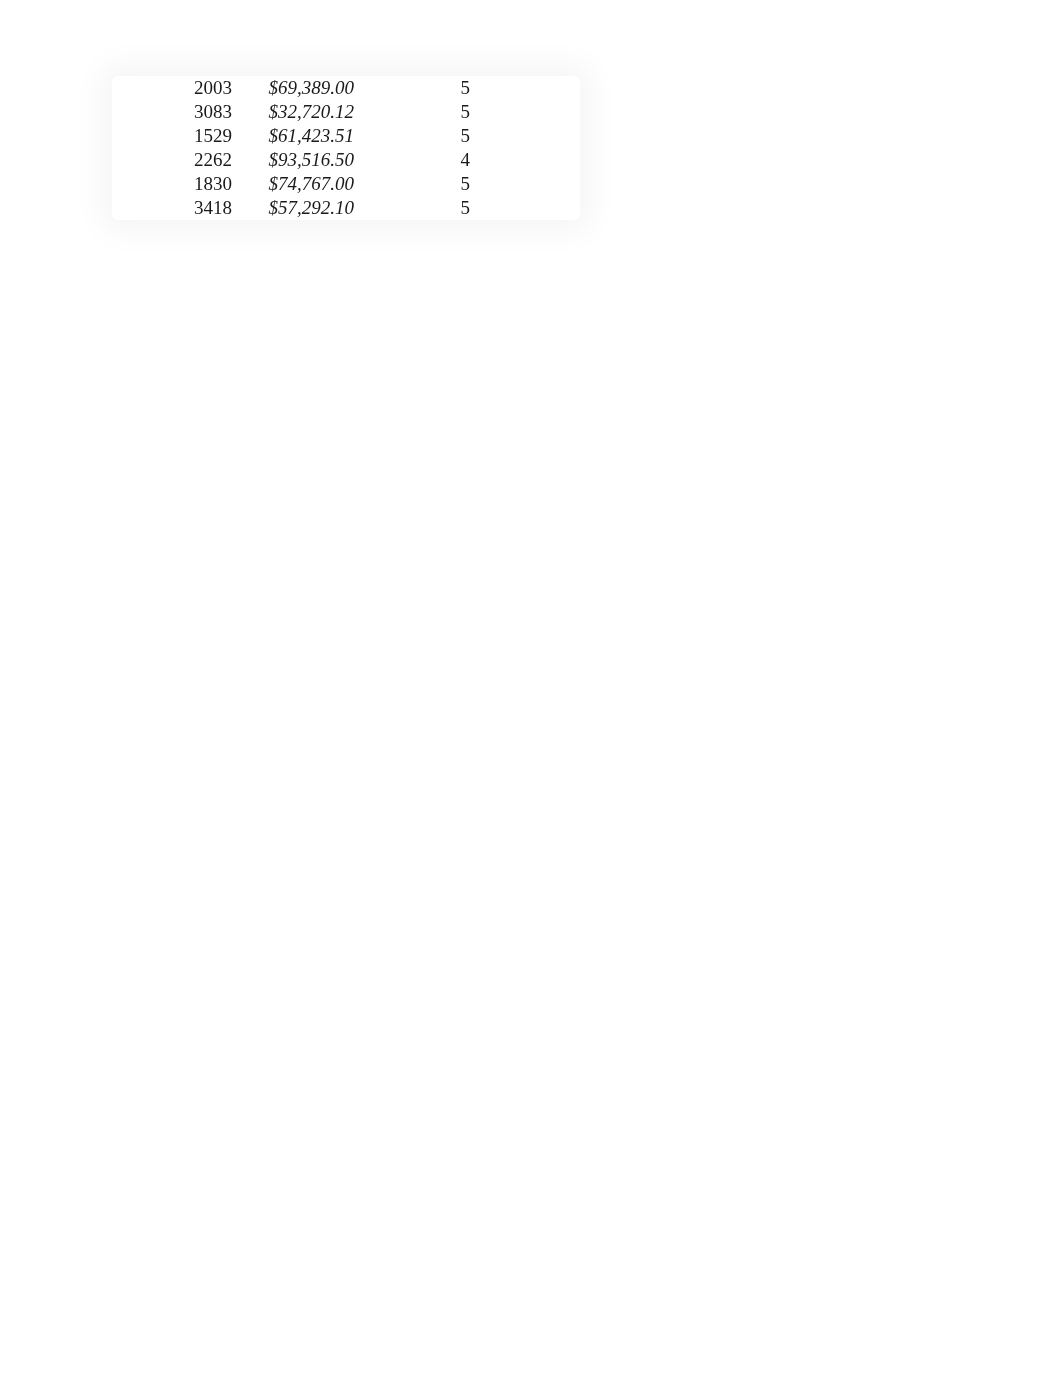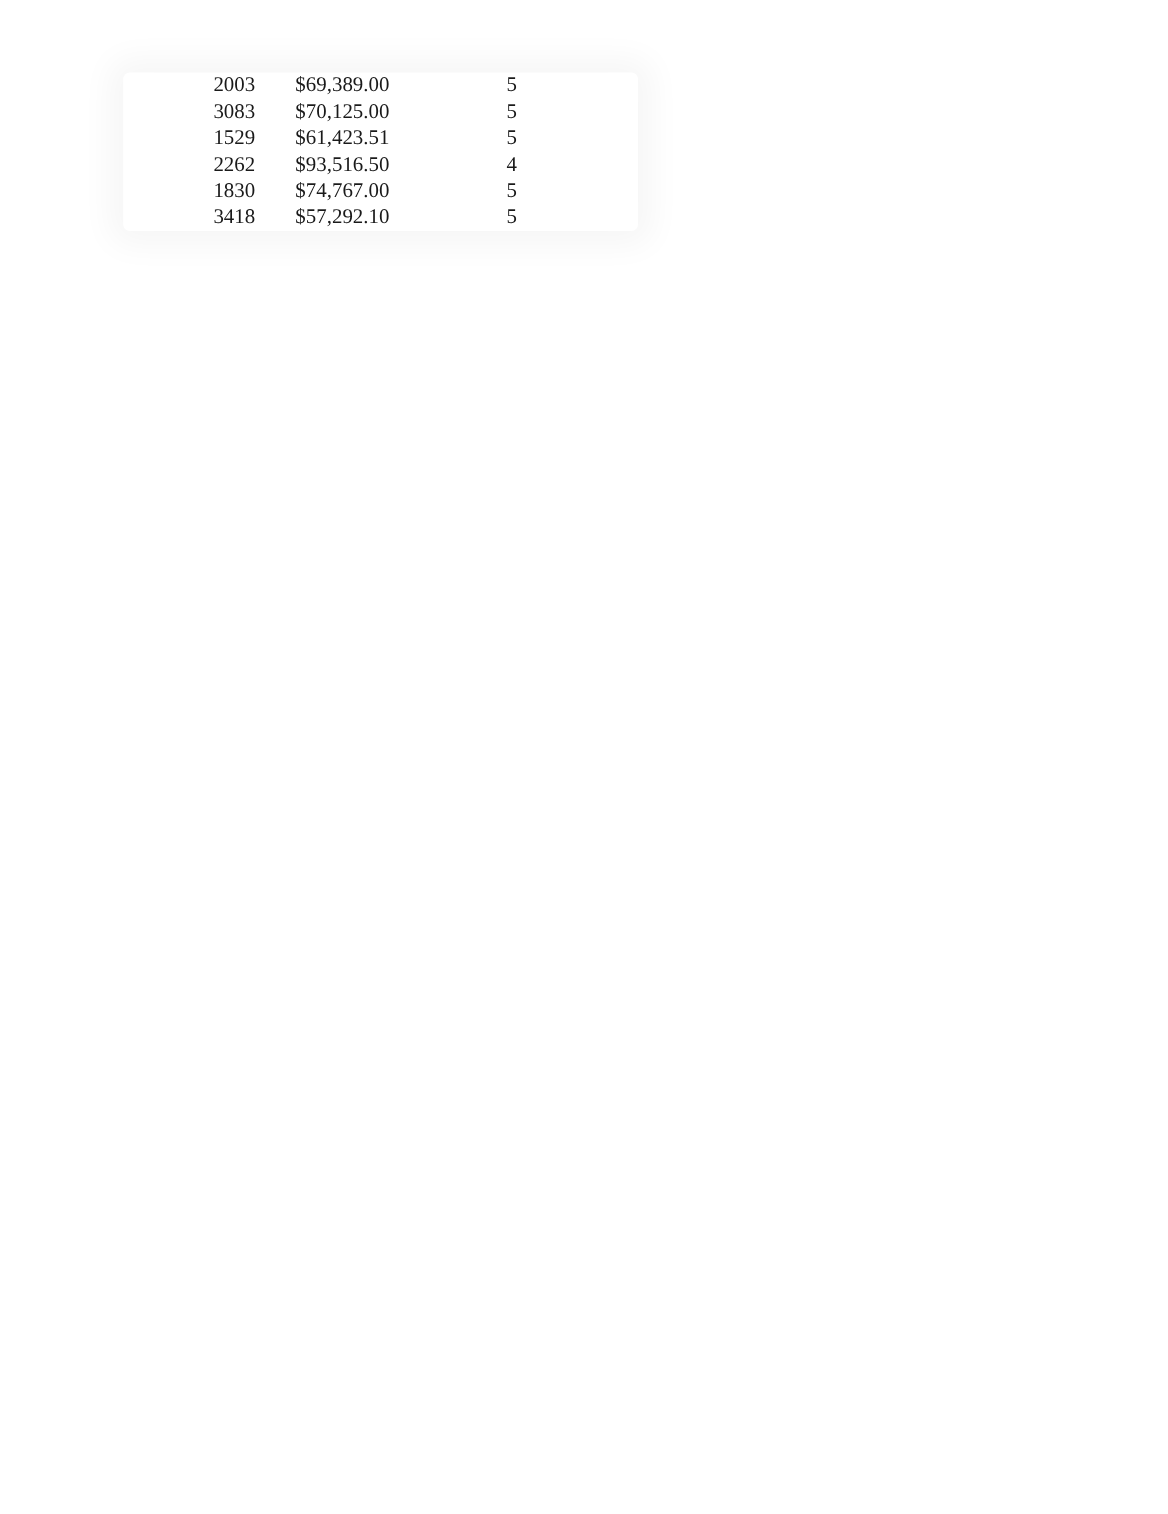--- a/index.html
+++ b/index.html
@@ -11,21 +11,21 @@
       width: 1062px;
       height: 1376px;
       background: #ffffff;
       font-family: "Times New Roman", Times, serif;
       font-size: 19px;
       color: #1a1a1a;
       position: relative;
     }
     .table-wrapper {
       position: absolute;
-      top: 66px;
+      top: 76px;
       left: 112px;
       width: 468px;
     }
     .table-shadow {
       position: absolute;
       top: 0;
       left: 0;
       width: 100%;
       height: 100%;
       border-radius: 6px;
@@ -47,20 +47,21 @@
     }
     .col1 {
       width: 128px;
       text-align: right;
       padding-right: 8px;
     }
     .col2 {
       width: 160px;
       text-align: right;
       padding-right: 46px;
+      font-style: italic;
     }
     .col3 {
       width: 180px;
       text-align: right;
       padding-right: 110px;
     }
   </style>
 </head>
 <body>
 
@@ -68,21 +69,21 @@
   <div class="table-shadow"></div>
   <table>
     <tbody>
       <tr>
         <td class="col1">2003</td>
         <td class="col2">$69,389.00</td>
         <td class="col3">5</td>
       </tr>
       <tr>
         <td class="col1">3083</td>
-        <td class="col2">$70,125.00</td>
+        <td class="col2">$32,720.12</td>
         <td class="col3">5</td>
       </tr>
       <tr>
         <td class="col1">1529</td>
         <td class="col2">$61,423.51</td>
         <td class="col3">5</td>
       </tr>
       <tr>
         <td class="col1">2262</td>
         <td class="col2">$93,516.50</td>

